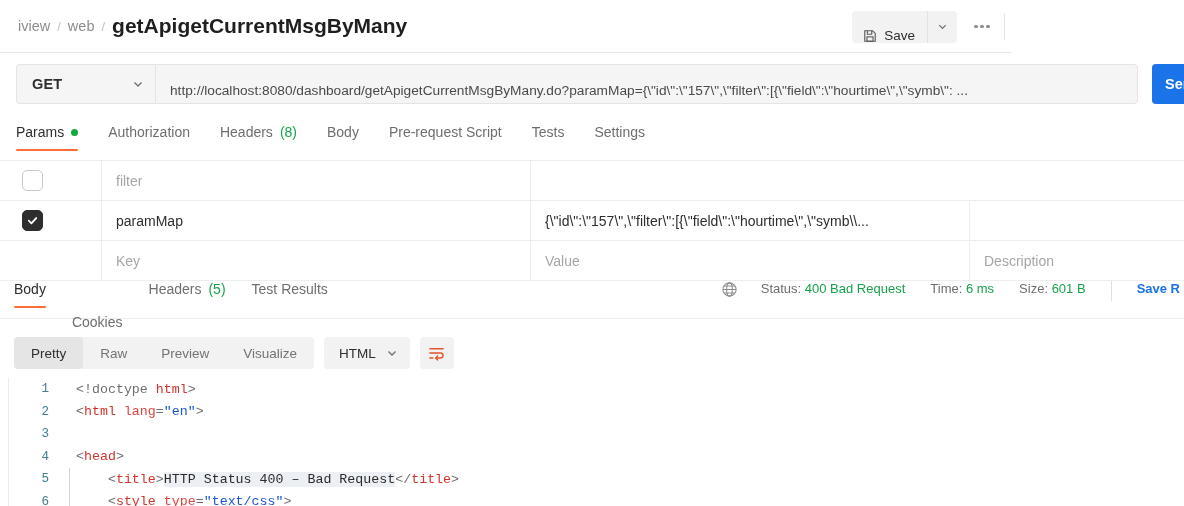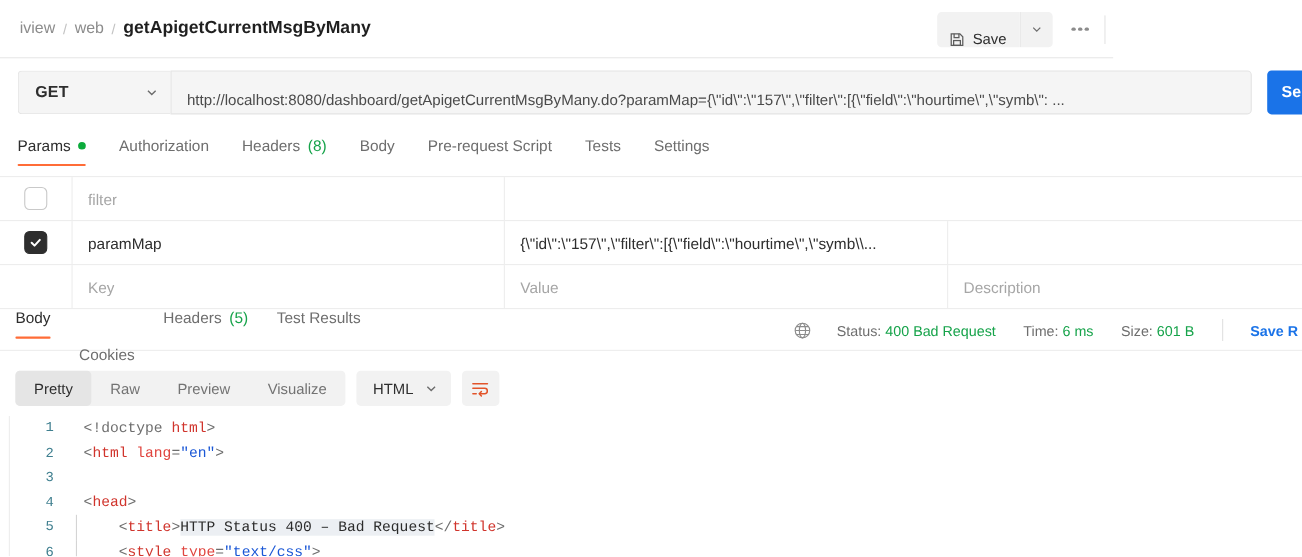--- a/index.html
+++ b/index.html
@@ -16,21 +16,21 @@
     position: absolute; left: 0; top: 0; width: 1012px; height: 53px;
     border-bottom: 1px solid #e8e8e8;
     display: flex; align-items: center;
   }
   .breadcrumb {
     display: flex; align-items: center; margin-left: 18px;
     font-size: 14.5px; white-space: nowrap;
   }
   .crumb { color: #8c8c8c; }
   .crumb-sep { color: #c2c2c2; margin: 0 7px; font-size: 13px; }
-  .crumb-current { color: #1f1f1f; font-weight: bold; font-size: 16px; }
+  .crumb-current { color: #1f1f1f; font-weight: bold; font-size: 21px; }
 
   .header-right {
     position: absolute; right: 0; top: 0; height: 53px;
     display: flex; align-items: center;
   }
   .save-btn {
     display: flex; align-items: flex-end; gap: 7px;
     height: 32px; padding: 0 12px 0 11px;
     background: #f2f2f2; border: none; border-radius: 4px 0 0 4px;
     font-size: 13.5px; color: #2e2e2e; cursor: pointer;
@@ -103,21 +103,21 @@
   .dot-green { width: 7px; height: 7px; border-radius: 50%; background: #0cab3c; display: block; }
   .cnt-green { color: #16a34a; }
 
   
   .ptable {
     position: absolute; left: 0; top: 160px; width: 1184px; height: 121px;
     border-top: 1px solid #ededed;
   }
   .prow {
     position: relative; display: flex; align-items: center;
-    height: 40px; border-bottom: 1px solid #ededed;
+    height: 40px; border-bottom: 1px solid #ededed; gap: 36px;
   }
   .pcheck {
     width: 65px; height: 100%; display: flex; align-items: center;
     justify-content: center; flex: 0 0 65px;
   }
   .cbox {
     width: 21px; height: 21px; border-radius: 5px;
     border: 1.6px solid #c9c9c9; background: #fff;
     display: flex; align-items: center; justify-content: center; cursor: pointer;
   }
@@ -140,21 +140,21 @@
   .filled { color: #2e2e2e; }
 
   
   .resp-bar {
     position: absolute; left: 0; top: 281px; width: 1184px; height: 38px;
     display: flex; align-items: flex-start; padding-left: 14px;
     border-bottom: 1px solid #ededed;
   }
   .resp-meta {
     position: absolute; right: 0; top: 281px; height: 38px;
-    display: flex; align-items: center; gap: 11px; padding-right: 4px;
+    display: flex; gap: 11px; padding-right: 4px;
     font-size: 13px; color: #6e6e6e;
   }
   .meta-item { margin-right: 14px; white-space: nowrap; }
   .meta-val { color: #16a34a; }
   .meta-sep { width: 1px; height: 20px; background: #e0e0e0; margin: 0 14px 0 0; }
   .save-resp { color: #1a73e8; font-size: 13px; white-space: nowrap; font-weight: bold; cursor: pointer; }
 
   
   .body-toolbar {
     position: absolute; left: 0; top: 330px; width: 1016px; height: 46px;

